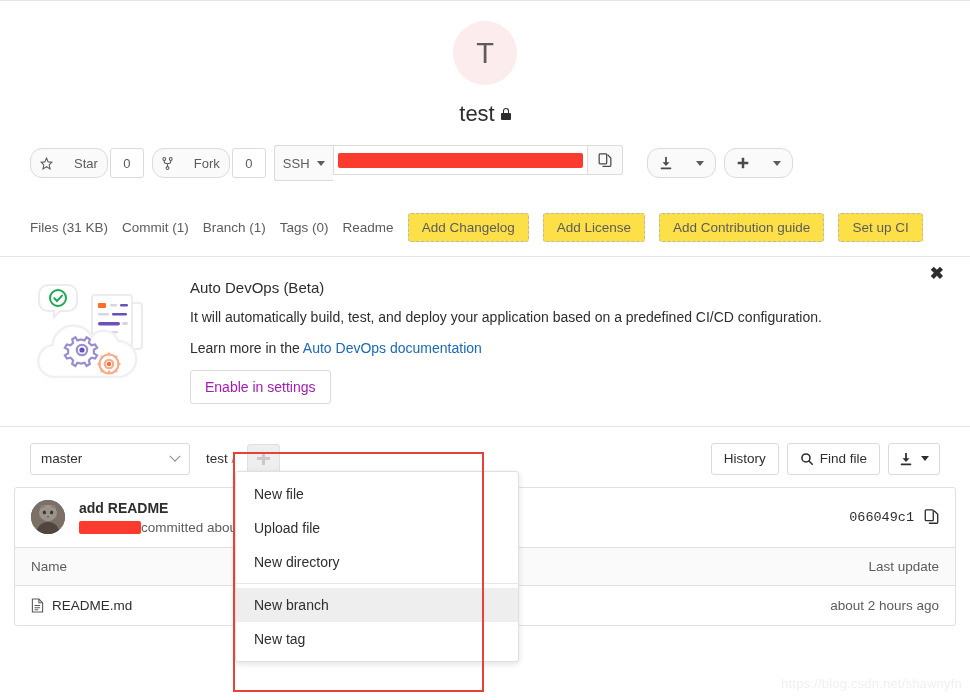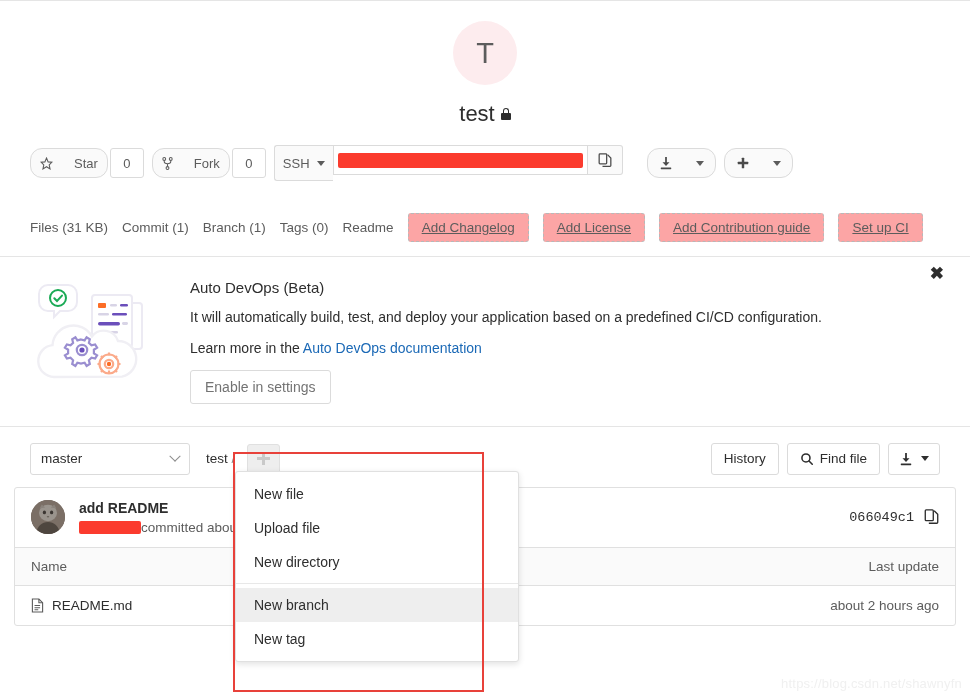--- a/index.html
+++ b/index.html
@@ -79,34 +79,34 @@
   .ico { display: inline-block; line-height: 0; }
 
   
   .nav-row {
     display: flex; align-items: center; gap: 14px;
     padding: 16px 30px 14px 30px; border-bottom: 1px solid #e5e5e5;
     margin-top: 16px;
   }
   .nav-link { font-size: 13.5px; color: #5c5c5c; cursor: pointer; white-space: nowrap; }
   .dashed-btn {
-    border: 1px dashed #b8b8b8; border-radius: 3px; background: #fca5a5;
-    padding: 6px 13px; font-size: 13.5px; color: #5c5c5c; cursor: pointer; white-space: nowrap; text-decoration: underline;
+    border: 1px dashed #b8b8b8; border-radius: 3px; background: #fde047;
+    padding: 6px 13px; font-size: 13.5px; color: #5c5c5c; cursor: pointer; white-space: nowrap;
   }
 
   
   .devops { display: flex; padding: 18px 18px 22px 30px; border-bottom: 1px solid #e5e5e5; position: relative; }
   .devops-art { width: 140px; flex: 0 0 140px; padding-top: 4px; }
   .devops-body { flex: 1; padding-left: 20px; padding-top: 4px; }
   .devops-title { font-size: 15px; color: #2e2e2e; margin-bottom: 12px; }
   .devops-text { font-size: 14px; color: #2e2e2e; margin-bottom: 12px; line-height: 1.35; }
   .devops-link { color: #1b69b6; text-decoration: none; cursor: pointer; }
   .devops-btn {
     display: inline-block; border: 1px solid #dbdbdb; background: #fff;
-    border-radius: 3px; padding: 8px 14px; font-size: 14px; color: #737373; cursor: pointer;
+    border-radius: 3px; padding: 8px 14px; font-size: 14px; color: #a21caf; cursor: pointer;
   }
   .devops-close {
     position: absolute; right: 26px; top: 8px; font-size: 17px;
     color: #2e2e2e; cursor: pointer; font-weight: bold; line-height: 1;
   }
 
   
   .repo-bar { display: flex; align-items: center; padding: 16px 30px 0 30px; }
   .branch-select {
     width: 160px; height: 32px; border: 1px solid #dbdbdb; border-radius: 3px;

